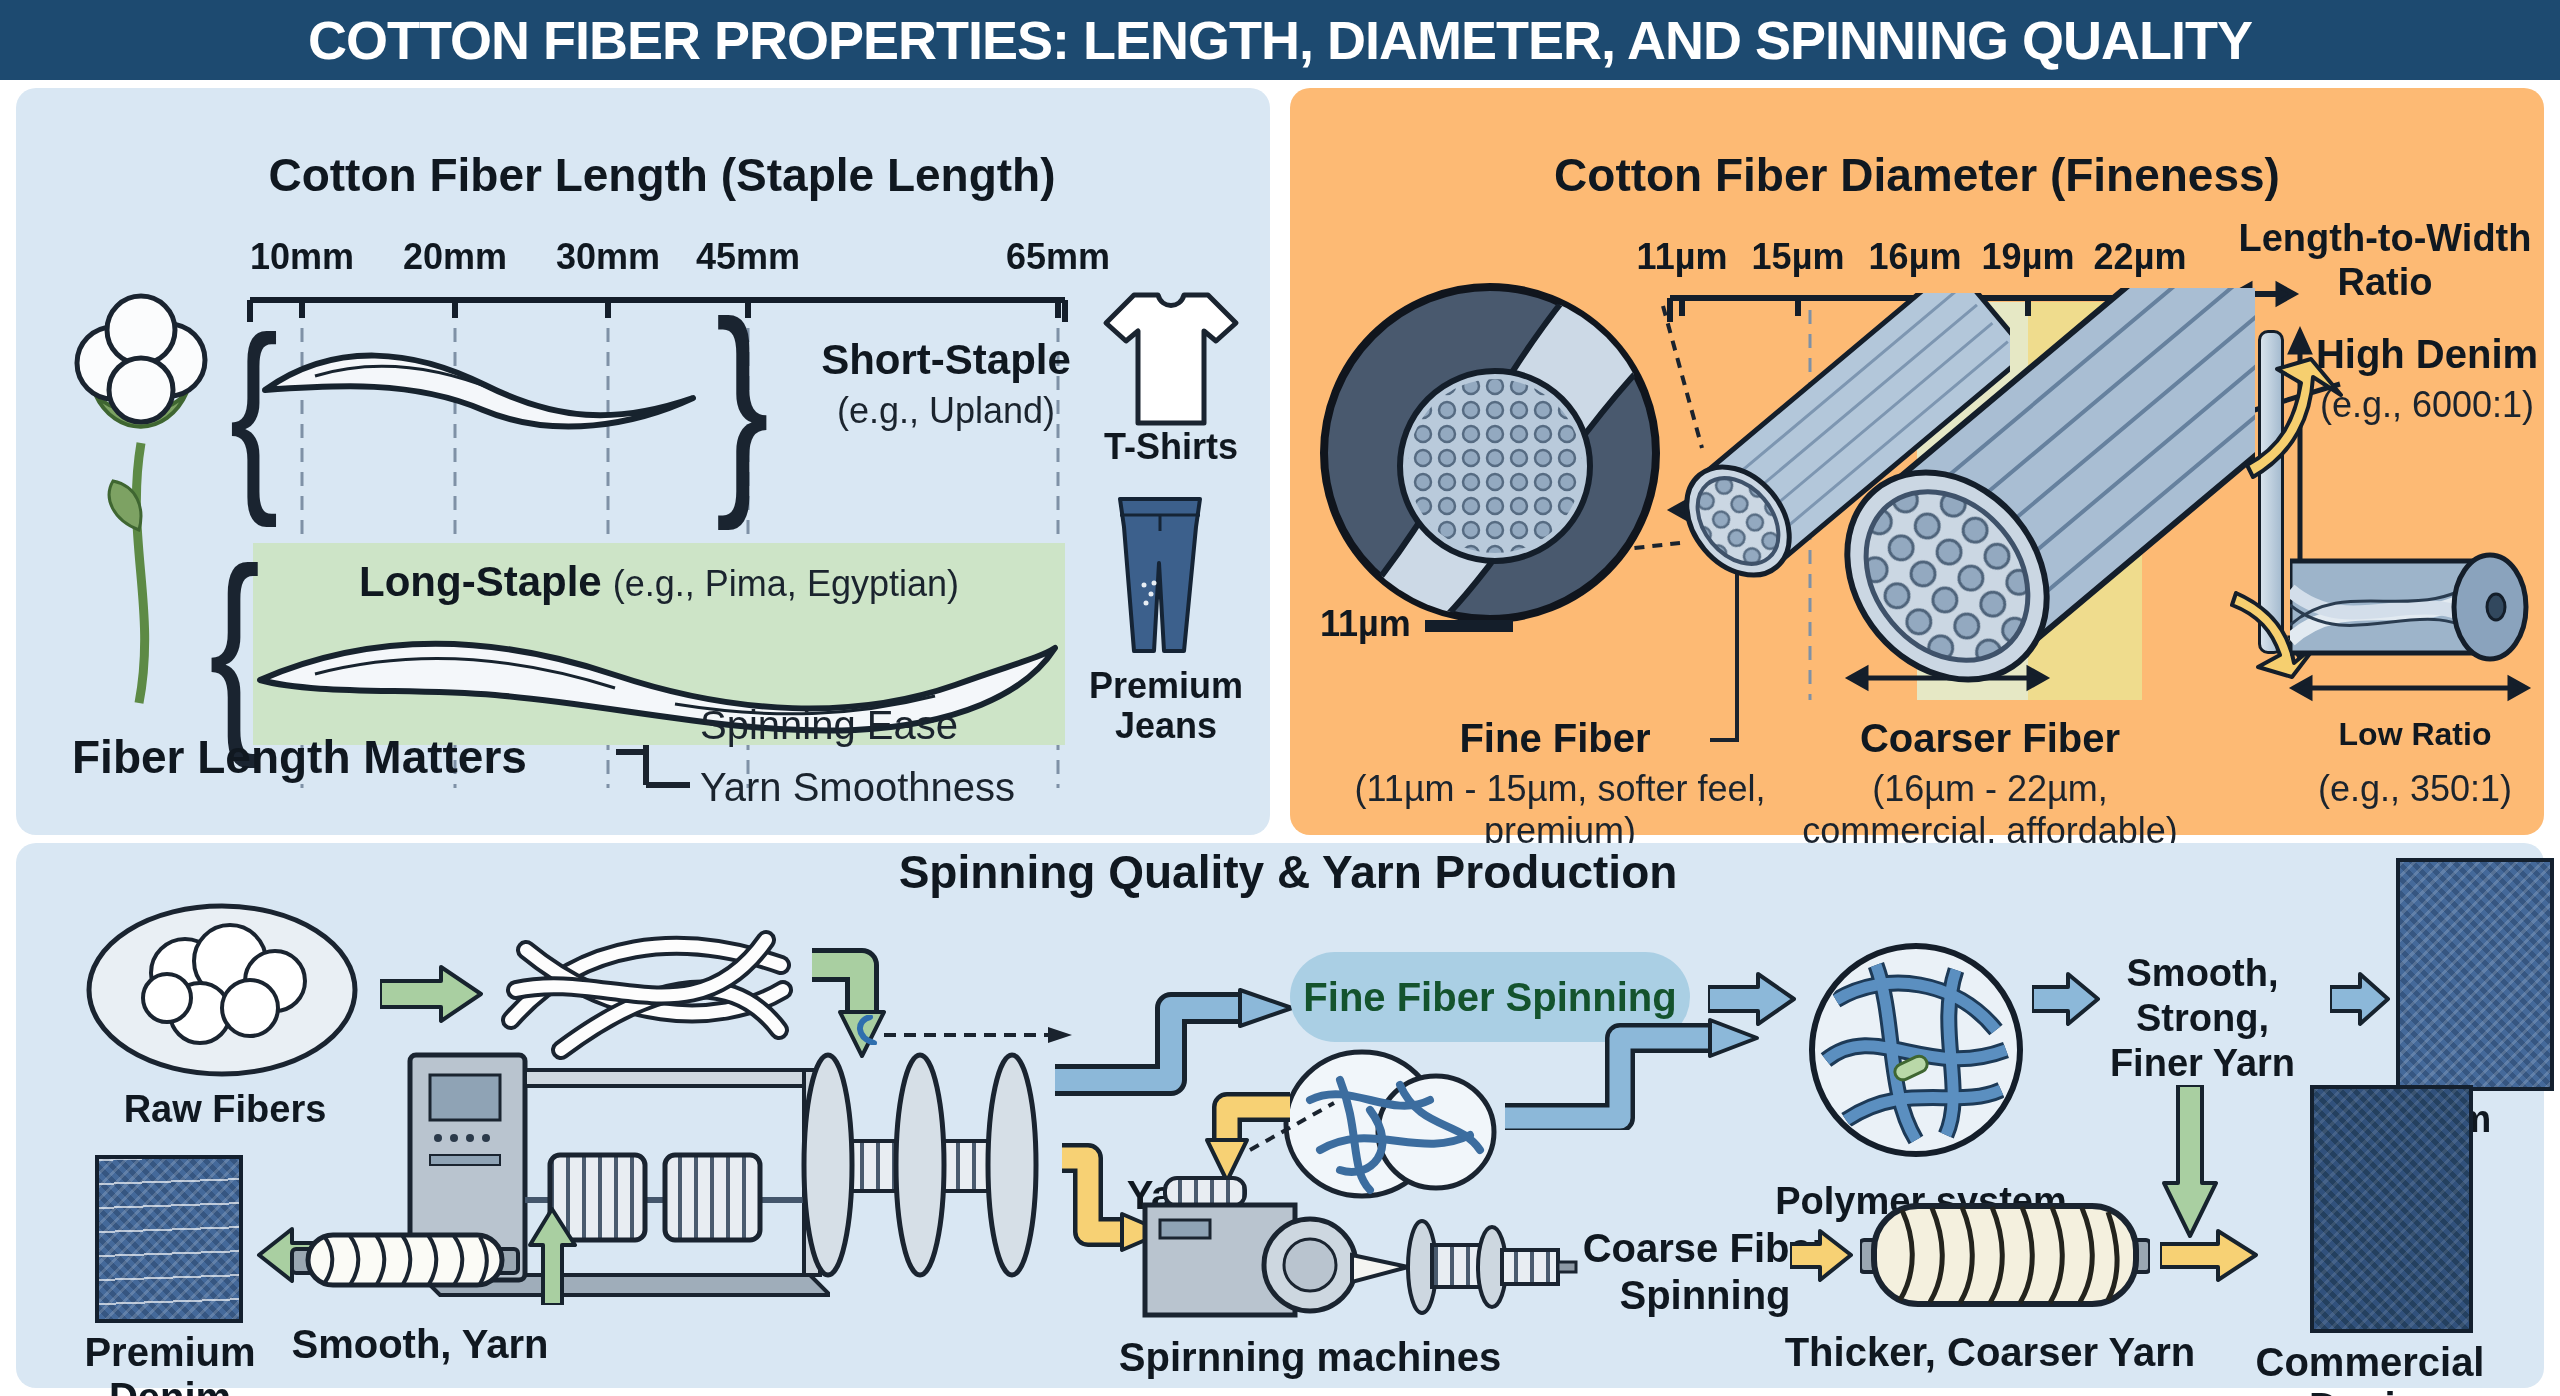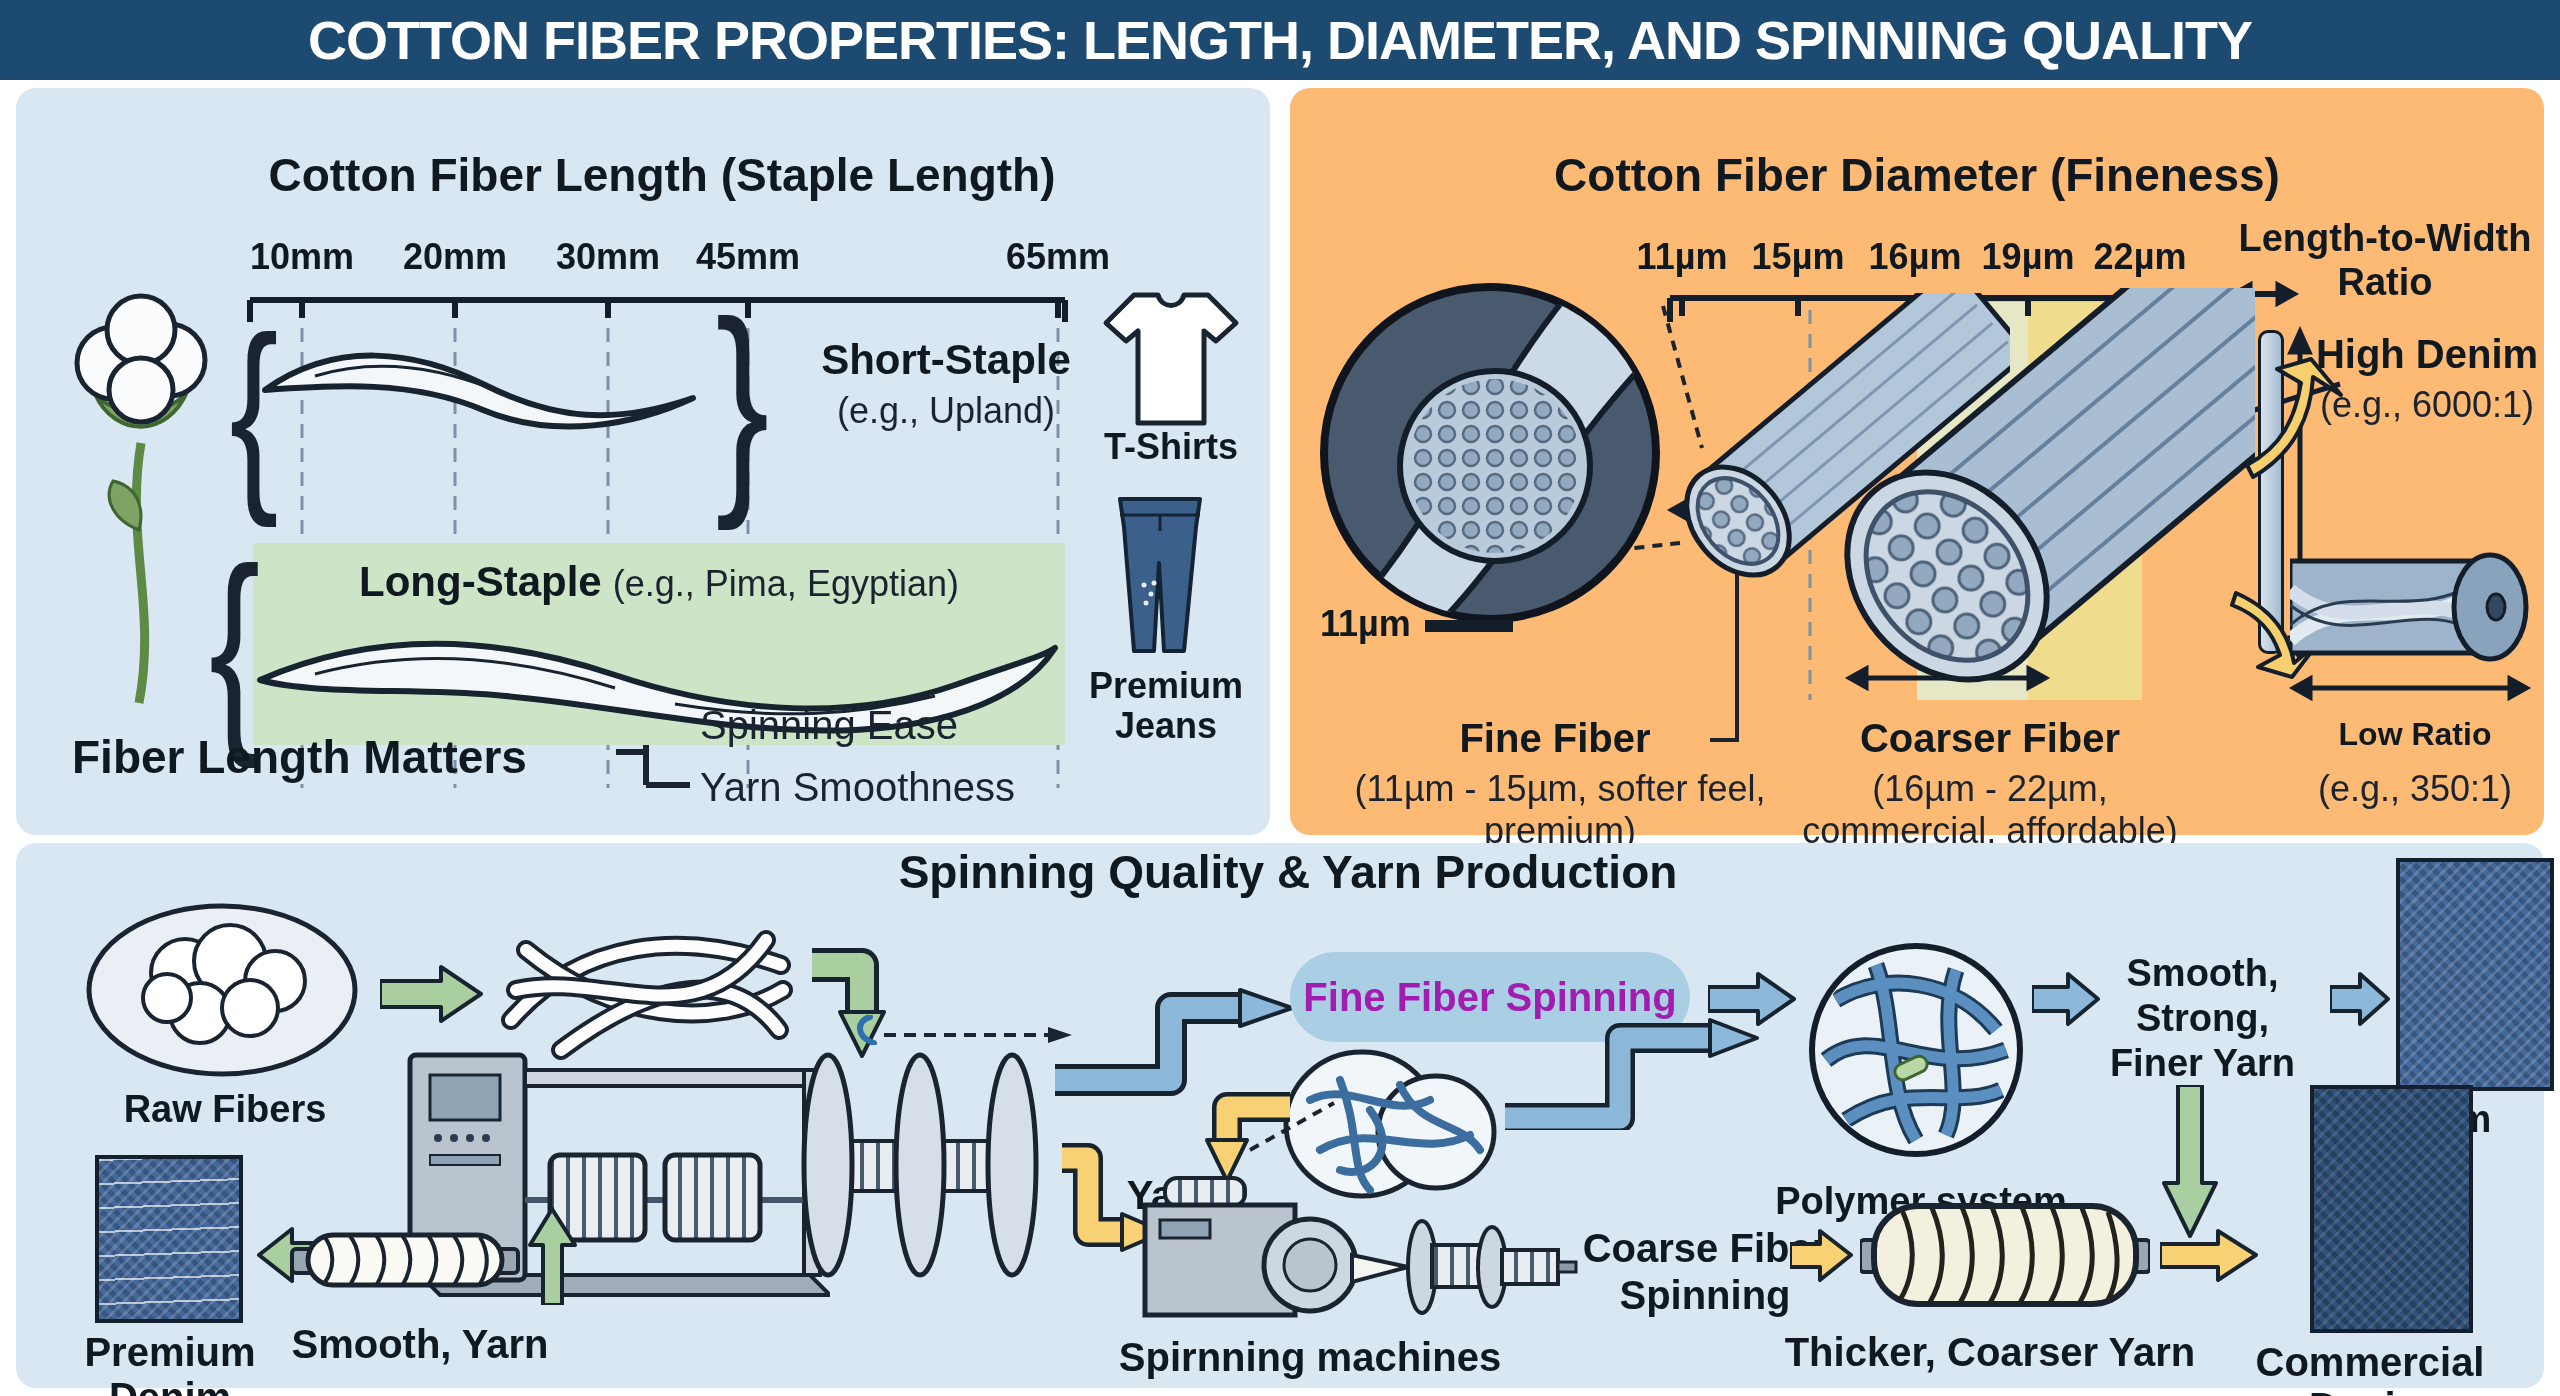--- a/index.html
+++ b/index.html
@@ -9,21 +9,21 @@
   .c{text-align:center;}
   .header{left:0;top:0;width:2560px;height:80px;background:#1d4a70;}
   .header h1{margin:0;line-height:80px;text-align:center;color:#fff;font-size:54px;font-weight:800;letter-spacing:-1px;}
   .panel{border-radius:20px;}
   .p-blue{background:#d9e7f3;}
   .p-green{background:#fdba74;}
   .ptitle{font-size:46px;font-weight:800;}
   .tick{font-size:36px;font-weight:600;}
   .lbl{font-weight:700;}
   .sub{font-weight:400;color:#1b242e;}
-  .pill{background:#aacfe4;border-radius:46px;font-size:40px;font-weight:800;line-height:90px;color:#a21caf;}
+  .pill{background:#aacfe4;border-radius:46px;font-size:40px;font-weight:800;line-height:90px;color:#14532d;}
   .brace{font-weight:300;color:#1a2430;line-height:1;}
   .denim{background:
     repeating-linear-gradient(135deg, rgba(255,255,255,.16) 0 3px, transparent 3px 9px),
     repeating-linear-gradient(45deg, #44699a 0 5px, #365681 5px 10px);
     border:4px solid #14202e;}
   .denim.dark{background:
     repeating-linear-gradient(135deg, rgba(255,255,255,.10) 0 3px, transparent 3px 9px),
     repeating-linear-gradient(45deg, #31517c 0 5px, #24405f 5px 10px);}
   .denim.fleck{background:
     repeating-linear-gradient(178deg, rgba(255,255,255,.65) 0 2px, transparent 2px 24px),

